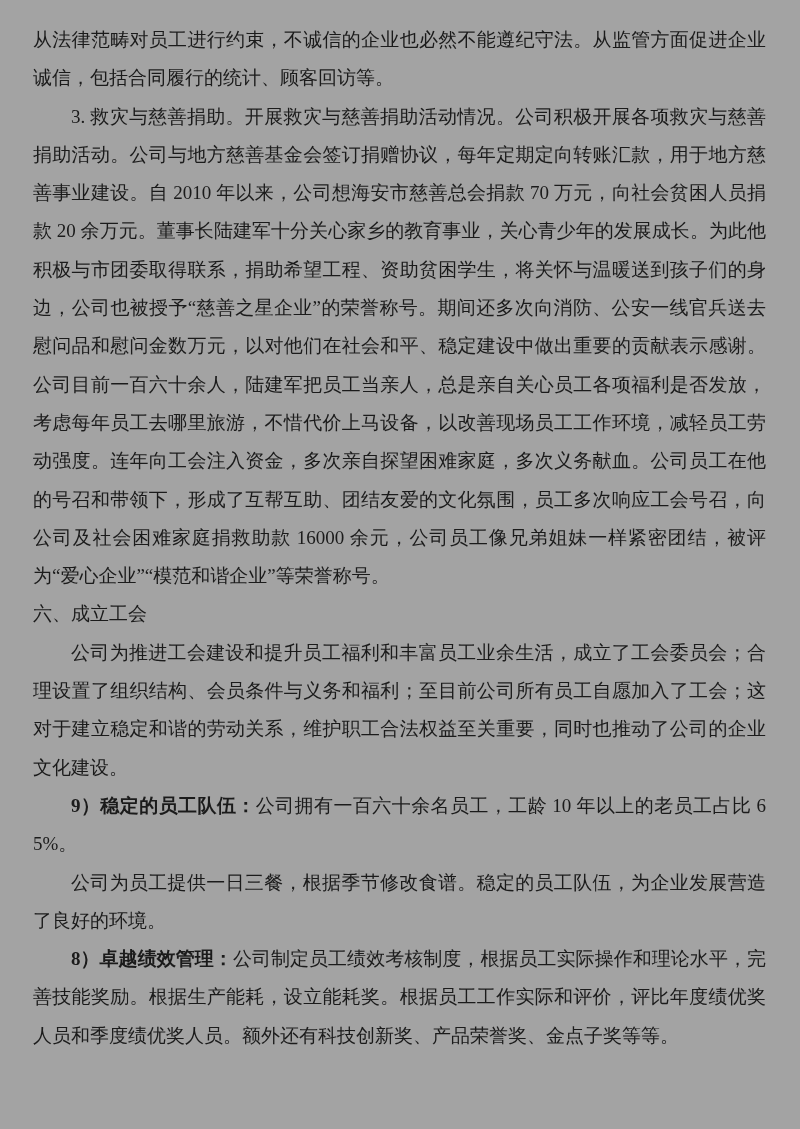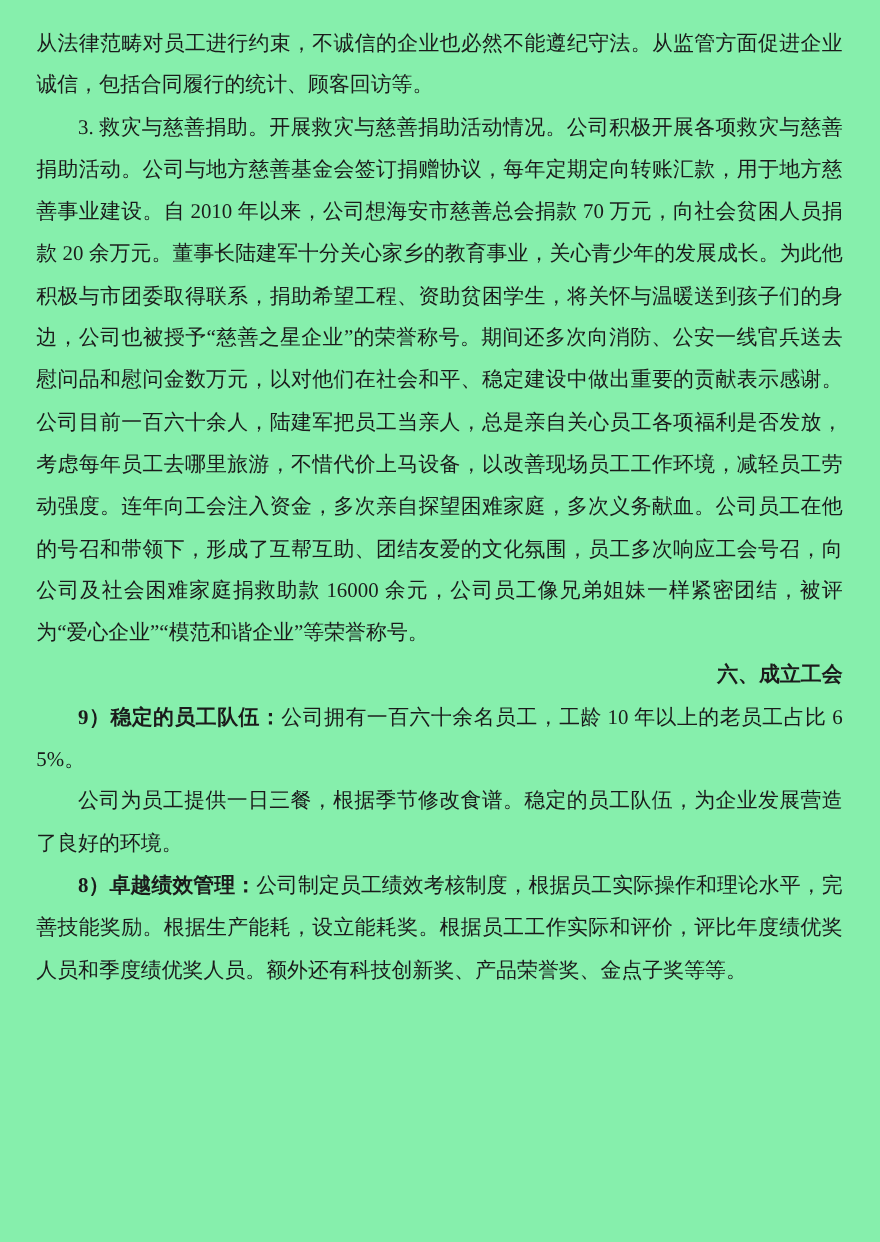--- a/index.html
+++ b/index.html
@@ -27,33 +27,34 @@
   .doc-body p {
     margin: 0;
     text-align: justify;
     text-justify: inter-character;
     word-break: break-all;
   }
   .doc-body p.indent {
     text-indent: 2em;
   }
   .doc-body p.heading {
-    font-weight: bold;
-    text-align: right;
+    font-weight: normal;
+    text-align: left;
     text-indent: 0;
   }
   .doc-body .lead {
     font-weight: bold;
   }
 </style>
 </head>
 <body>
 
-<div class="page" style="background: #86efac;">
+<div class="page" style="background: #a3a3a3;">
   <div class="doc-body" id="doc-body" style="color: rgb(27, 27, 27);">
       <p class="">从法律范畴对员工进行约束，不诚信的企业也必然不能遵纪守法。从监管方面促进企业诚信，包括合同履行的统计、顾客回访等。</p>
       <p class=" indent">3. 救灾与慈善捐助。开展救灾与慈善捐助活动情况。公司积极开展各项救灾与慈善捐助活动。公司与地方慈善基金会签订捐赠协议，每年定期定向转账汇款，用于地方慈善事业建设。自 2010 年以来，公司想海安市慈善总会捐款 70 万元，向社会贫困人员捐款 20 余万元。董事长陆建军十分关心家乡的教育事业，关心青少年的发展成长。为此他积极与市团委取得联系，捐助希望工程、资助贫困学生，将关怀与温暖送到孩子们的身边，公司也被授予“慈善之星企业”的荣誉称号。期间还多次向消防、公安一线官兵送去慰问品和慰问金数万元，以对他们在社会和平、稳定建设中做出重要的贡献表示感谢。公司目前一百六十余人，陆建军把员工当亲人，总是亲自关心员工各项福利是否发放，考虑每年员工去哪里旅游，不惜代价上马设备，以改善现场员工工作环境，减轻员工劳动强度。连年向工会注入资金，多次亲自探望困难家庭，多次义务献血。公司员工在他的号召和带领下，形成了互帮互助、团结友爱的文化氛围，员工多次响应工会号召，向公司及社会困难家庭捐救助款 16000 余元，公司员工像兄弟姐妹一样紧密团结，被评为“爱心企业”“模范和谐企业”等荣誉称号。</p>
       <p class="heading">六、成立工会</p>
+      <p class=" indent">公司为推进工会建设和提升员工福利和丰富员工业余生活，成立了工会委员会；合理设置了组织结构、会员条件与义务和福利；至目前公司所有员工自愿加入了工会；这对于建立稳定和谐的劳动关系，维护职工合法权益至关重要，同时也推动了公司的企业文化建设。</p>
       <p class=" indent"><span class="lead">9）稳定的员工队伍：</span><span>公司拥有一百六十余名员工，工龄 10 年以上的老员工占比 65%。</span></p>
       <p class=" indent">公司为员工提供一日三餐，根据季节修改食谱。稳定的员工队伍，为企业发展营造了良好的环境。</p>
       <p class=" indent"><span class="lead">8）卓越绩效管理：</span><span>公司制定员工绩效考核制度，根据员工实际操作和理论水平，完善技能奖励。根据生产能耗，设立能耗奖。根据员工工作实际和评价，评比年度绩优奖人员和季度绩优奖人员。额外还有科技创新奖、产品荣誉奖、金点子奖等等。</span></p>
     </div>
 </div>
 
 </body></html>

